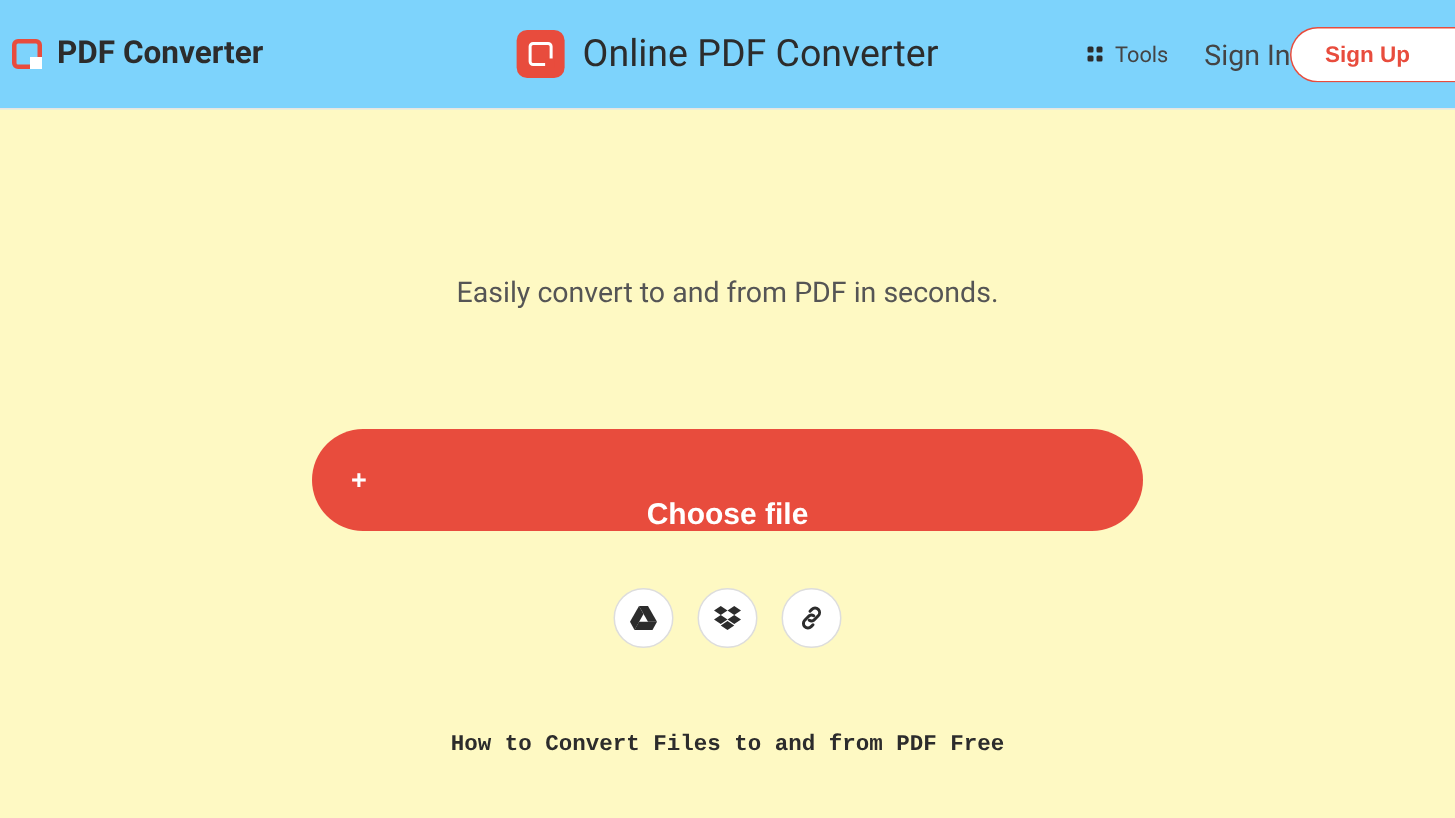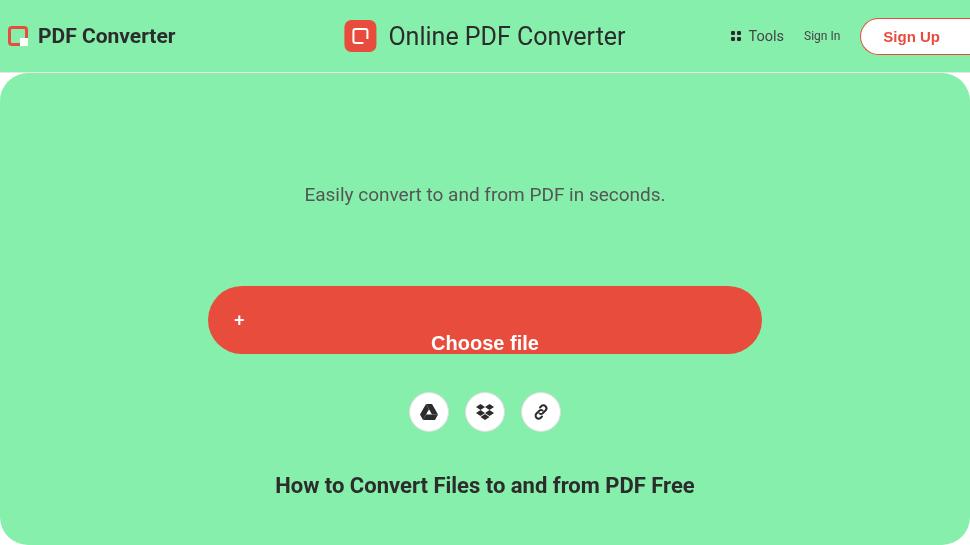--- a/index.html
+++ b/index.html
@@ -6,21 +6,21 @@
     body {
       font-family: -apple-system, BlinkMacSystemFont, "Segoe UI", Roboto, Helvetica, Arial, sans-serif;
       width: 970px;
       height: 545px;
       overflow: hidden;
       background: #fff;
     }
     .header {
       height: 73px;
       width: 100%;
-      background: #86efac;
+      background: #7dd3fc;
       display: flex;
       align-items: center;
       justify-content: space-between;
       padding: 0 0 0 8px;
       border-bottom: 1px solid #e8e5e3;
     }
     .header-left {
       display: flex;
       align-items: center;
       gap: 10px;
@@ -81,21 +81,20 @@
       background: #e84c3d;
     }
     .title-text {
       font-size: 25px;
       font-weight: 400;
       color: #2c2c2c;
     }
     .header-right {
       display: flex;
       align-items: center;
-      gap: 20px;
       padding-right: 0;
     }
     .tools-link {
       display: flex;
       align-items: center;
       gap: 8px;
       color: #444;
       font-size: 14.5px;
       cursor: pointer;
     }
@@ -106,46 +105,46 @@
       gap: 2px;
     }
     .grid-icon span {
       width: 4px;
       height: 4px;
       background: #2c2c2c;
       border-radius: 1px;
     }
     .signin-link {
       color: #444;
-      font-size: 12px;
-      cursor: pointer;
+      font-size: 19px;
+      cursor: pointer;
+      margin-left: 24px;
     }
     .signup-btn {
       border: 1.5px solid #e84c3d;
       color: #e84c3d;
       background: #fff;
       border-radius: 999px;
       padding: 9px 22px;
       font-size: 15px;
       font-weight: 700;
       cursor: pointer;
       border-right: none;
       border-top-right-radius: 0;
       border-bottom-right-radius: 0;
       padding-right: 30px;
     }
     .main {
-      background: #86efac;
+      background: #fef9c3;
       height: calc(545px - 73px);
       width: 100%;
       display: flex;
       flex-direction: column;
       align-items: center;
       padding-top: 110px;
-      border-radius: 28px;
     }
     .subtitle {
       font-size: 19px;
       color: #555;
       margin-bottom: 80px;
     }
     .choose-file-btn {
       width: 554px;
       height: 68px;
       background: #e84c3d;
@@ -180,24 +179,25 @@
       height: 40px;
       border-radius: 50%;
       background: #fff;
       border: 1px solid #ddd;
       display: flex;
       align-items: center;
       justify-content: center;
       cursor: pointer;
     }
     .howto-title {
-      font-size: 22px;
+      font-size: 15px;
       font-weight: 700;
       color: #2c2c2c;
-      margin-top: 41px;
+      margin-top: 56px;
+      font-family: Liberation Mono, monospace;
     }
   </style>
 </head>
 <body>
 
 <div class="header">
   <div class="header-left">
     <div class="logo-small"></div>
     <span class="brand-text">PDF Converter</span>
   </div>

